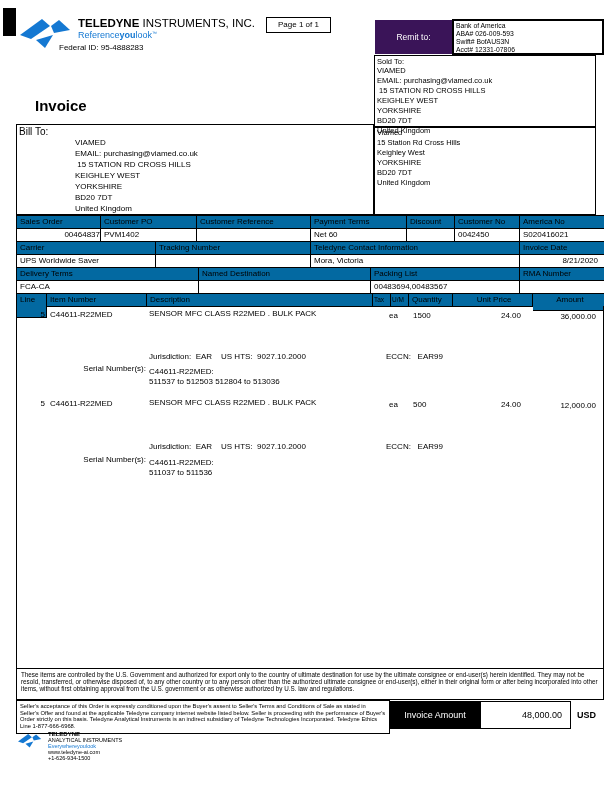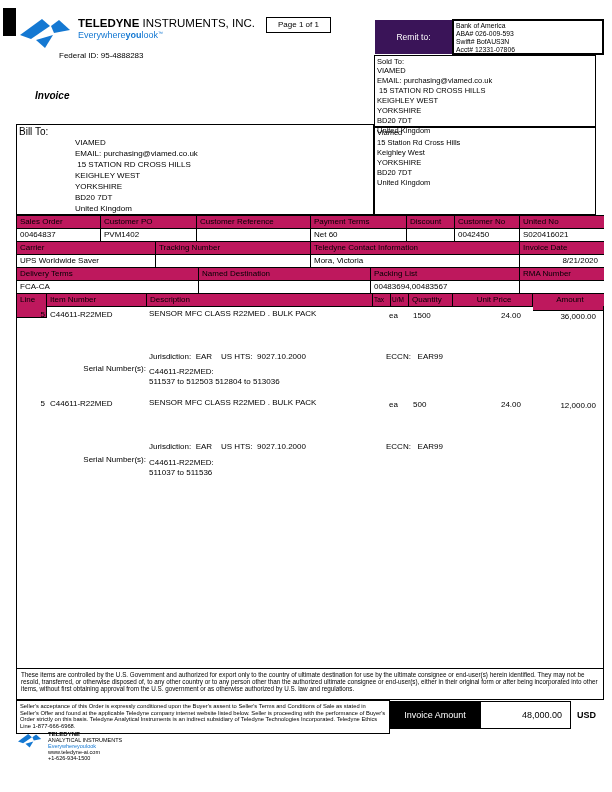--- a/index.html
+++ b/index.html
@@ -3,47 +3,47 @@
 <meta charset="utf-8">
 <style>
   html,body{margin:0;padding:0;background:#ffffff;}
   .page{position:relative;width:612px;height:792px;background:#ffffff;
         font-family:"Liberation Sans", sans-serif;color:#000;overflow:hidden;}
   .abs{position:absolute;}
   .pre{white-space:pre-wrap;}
   .box{border:1px solid #000;box-sizing:border-box;}
   .cell{position:absolute;box-sizing:border-box;border-right:1px solid #000;border-bottom:1px solid #000;
         font-size:8px;line-height:12px;padding:0 0 0 3px;overflow:hidden;white-space:nowrap;}
-  .cell.hdr{background:#be185d;}
+  .cell.hdr{background:#0369a1;}
   .cell.last{border-right:none;}
   .right{text-align:right;}
   .b{font-weight:bold;}
   .blue{color:#1478d2;}
-  .t8{font-size:8px;margin-top:8px;}
+  .t8{font-size:8px;}
   .t7{font-size:7.5px;line-height:10px;}
   .mark{background:#000;}
 </style>
 </head>
 <body>
 
 <div class="page">
 
   <div class="abs mark" style="left:3px;top:8px;width:13px;height:28px;"></div>
 
   <svg class="abs" style="left:20px;top:16px;" width="56" height="32" viewBox="0 0 56 32">
     <polygon points="0,19 22,3 30,10 11,23" fill="#1478d2"></polygon>
     <polygon points="31,10 39,4 50,14 34,17" fill="#1478d2"></polygon>
     <polygon points="16,24 33,19 25,32" fill="#1478d2"></polygon>
   </svg>
 
   <div class="abs" style="left:78px;top:17px;font-size:11.5px;">
     <span class="b">TELEDYNE</span><span> INSTRUMENTS, INC.</span>
   </div>
   <div class="abs" style="left:78px;top:30px;font-size:9px;">
-    <span class="blue">Everywhere</span><span class="blue b">you</span><span class="blue">look</span><span class="blue" style="font-size:5px;vertical-align:top;">™</span>
+    <span class="blue">Reference</span><span class="blue b">you</span><span class="blue">look</span><span class="blue" style="font-size:5px;vertical-align:top;">™</span>
   </div>
   <div class="abs t8" style="left:59px;top:43px;">Federal ID: 95-4888283</div>
 
   <div class="abs box" style="left:266px;top:17px;width:65px;height:16px;font-size:8px;line-height:14px;text-align:center;">Page 1 of 1</div>
 
   <div class="abs" style="left:375px;top:20px;width:77px;height:34px;background:#3a1458;color:#fff;font-size:8.5px;line-height:34px;text-align:center;">Remit to:</div>
   <div class="abs pre" style="left:452px;top:19px;width:152px;height:36px;border:2px solid #000;box-sizing:border-box;font-size:6.8px;line-height:8px;padding:1px 0 0 2px;">Bank of America
 ABA# 026-009-593
 Swift# BofAUS3N
 Acct# 12331-07806</div>
@@ -52,21 +52,21 @@
     <div style="font-size:7.5px;padding:1px 0 0 2px;">Sold To:</div>
     <div class="pre t7" style="padding-left:2px;">VIAMED
 EMAIL: purchasing@viamed.co.uk
  15 STATION RD CROSS HILLS
 KEIGHLEY WEST
 YORKSHIRE
 BD20 7DT
 United Kingdom</div>
   </div>
 
-  <div class="abs b" style="left:35px;top:90px;font-size:10px;font-style:italic;">Invoice</div>
+  <div class="abs b" style="left:35px;top:97px;font-size:15px;">Invoice</div>
 
   <div class="abs box" style="left:16px;top:124px;width:358px;height:91px;">
     <div style="font-size:10px;padding:1px 0 0 2px;">Bill To:</div>
     <div class="pre" style="font-size:8px;line-height:11px;padding-left:58px;">VIAMED
 EMAIL: purchasing@viamed.co.uk
  15 STATION RD CROSS HILLS
 KEIGHLEY WEST
 YORKSHIRE
 BD20 7DT
 United Kingdom</div>
@@ -82,23 +82,23 @@
   </div>
 
   <div class="abs" style="left:16px;top:215px;width:588px;height:91px;border-top:1px solid #000;border-left:1px solid #000;box-sizing:border-box;">
 
     <div class="cell hdr" style="left:0;top:0;width:84px;height:13px;">Sales Order</div>
     <div class="cell hdr" style="left:84px;top:0;width:96px;height:13px;">Customer PO</div>
     <div class="cell hdr" style="left:180px;top:0;width:114px;height:13px;">Customer Reference</div>
     <div class="cell hdr" style="left:294px;top:0;width:96px;height:13px;">Payment Terms</div>
     <div class="cell hdr" style="left:390px;top:0;width:48px;height:13px;">Discount</div>
     <div class="cell hdr" style="left:438px;top:0;width:65px;height:13px;">Customer No</div>
-    <div class="cell hdr last" style="left:503px;top:0;width:84px;height:13px;">United No</div>
+    <div class="cell hdr last" style="left:503px;top:0;width:84px;height:13px;">America No</div>
 
-    <div class="cell" style="left:0;top:13px;width:84px;height:13px;">00464837</div>
+    <div class="cell" style="left:0;top:13px;width:84px;height:13px;text-align:right;">00464837</div>
     <div class="cell" style="left:84px;top:13px;width:96px;height:13px;">PVM1402</div>
     <div class="cell" style="left:180px;top:13px;width:114px;height:13px;"></div>
     <div class="cell" style="left:294px;top:13px;width:96px;height:13px;">Net 60</div>
     <div class="cell" style="left:390px;top:13px;width:48px;height:13px;"></div>
     <div class="cell" style="left:438px;top:13px;width:65px;height:13px;">0042450</div>
     <div class="cell last" style="left:503px;top:13px;width:84px;height:13px;">S020416021</div>
 
     <div class="cell hdr" style="left:0;top:26px;width:139px;height:13px;">Carrier</div>
     <div class="cell hdr" style="left:139px;top:26px;width:155px;height:13px;">Tracking Number</div>
     <div class="cell hdr" style="left:294px;top:26px;width:209px;height:13px;">Teledyne Contact Information</div>

